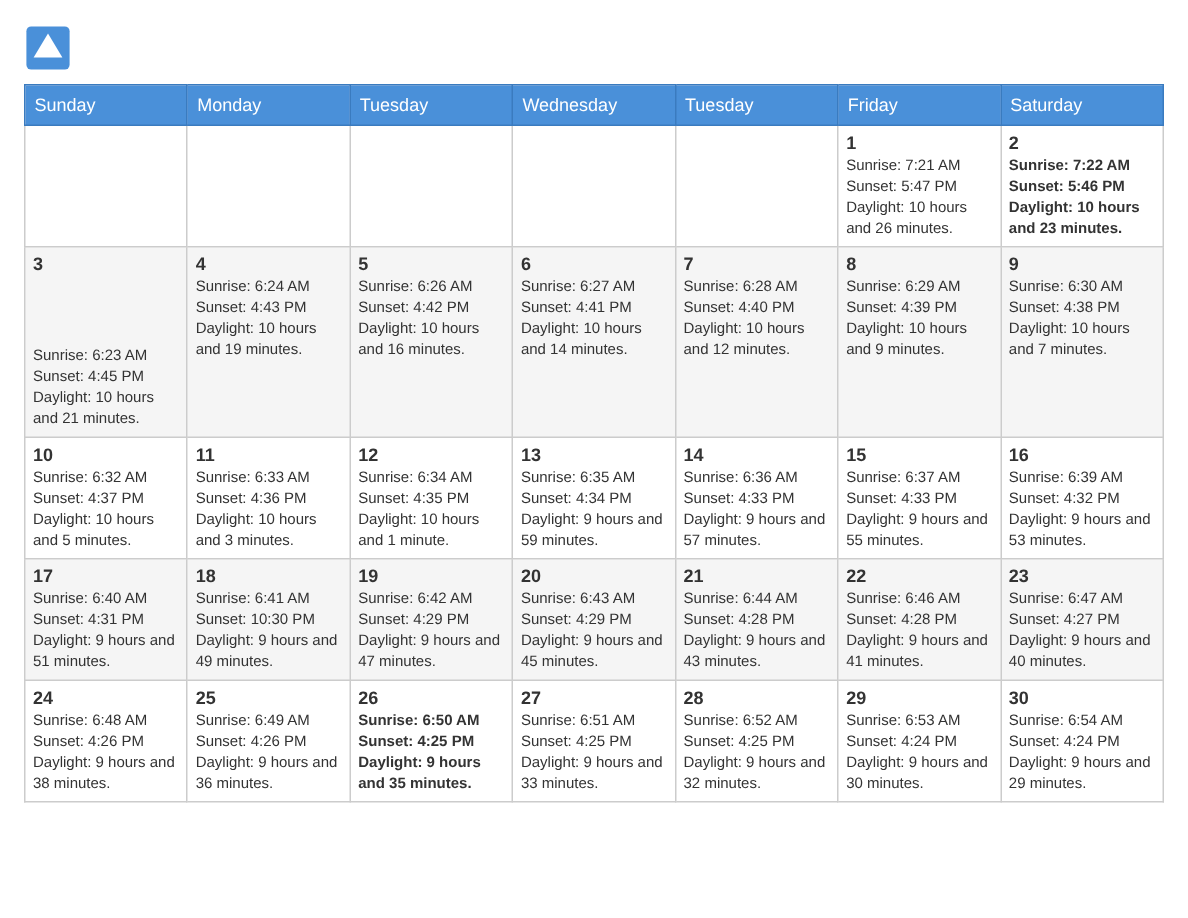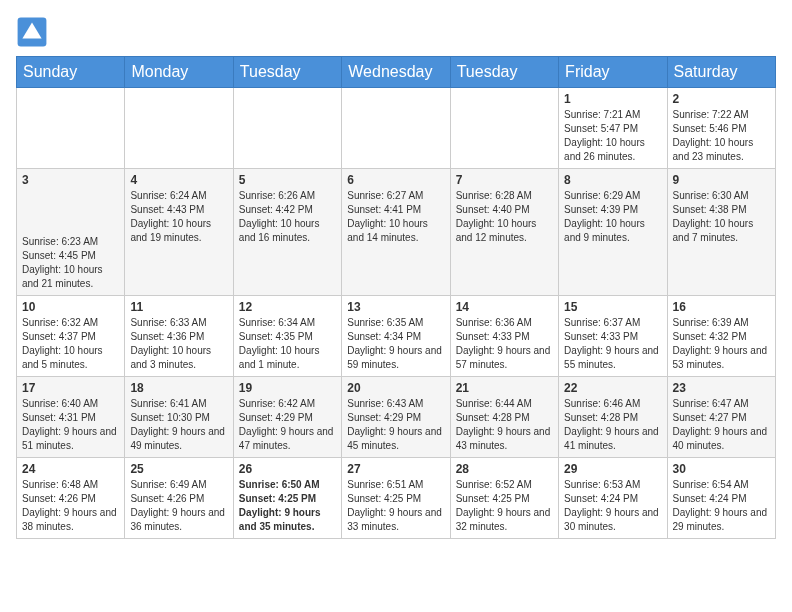--- a/index.html
+++ b/index.html
@@ -50,21 +50,21 @@
       width: 100%;
       border-collapse: collapse;
       font-size: 11px;
     }
     .calendar th {
       background: #4a90d9;
       color: #fff;
       text-align: left;
       padding: 6px 6px;
       font-weight: normal;
-      font-size: 16px;
+      font-size: 12px;
       border: 1px solid #3a7bbf;
     }
     .calendar td {
       border: 1px solid #ccc;
       vertical-align: top;
       padding: 4px 5px;
       width: 108px;
       min-height: 80px;
       background: #fff;
     }
@@ -126,21 +126,21 @@
         <td class="empty-cell"></td>
         <td class="empty-cell"></td>
         <td>
           <div class="day-num">1</div>
           <div class="day-info" style="white-space: pre-line;">Sunrise: 7:21 AM
 Sunset: 5:47 PM
 Daylight: 10 hours and 26 minutes.</div>
         </td>
         <td>
           <div class="day-num">2</div>
-          <div class="day-info" style="white-space: pre-line;">Sunrise: 7:22 AM
+          <div class="day-info" style="white-space: pre-line; font-weight: bold;">Sunrise: 7:22 AM
 Sunset: 5:46 PM
 Daylight: 10 hours and 23 minutes.</div>
         </td>
       </tr>
       <tr>
         <td>
           <div class="day-num">3</div>
           <div class="day-info" style="white-space: pre-line; margin-top: 48px;">Sunrise: 6:23 AM
 Sunset: 4:45 PM
 Daylight: 10 hours and 21 minutes.</div>

